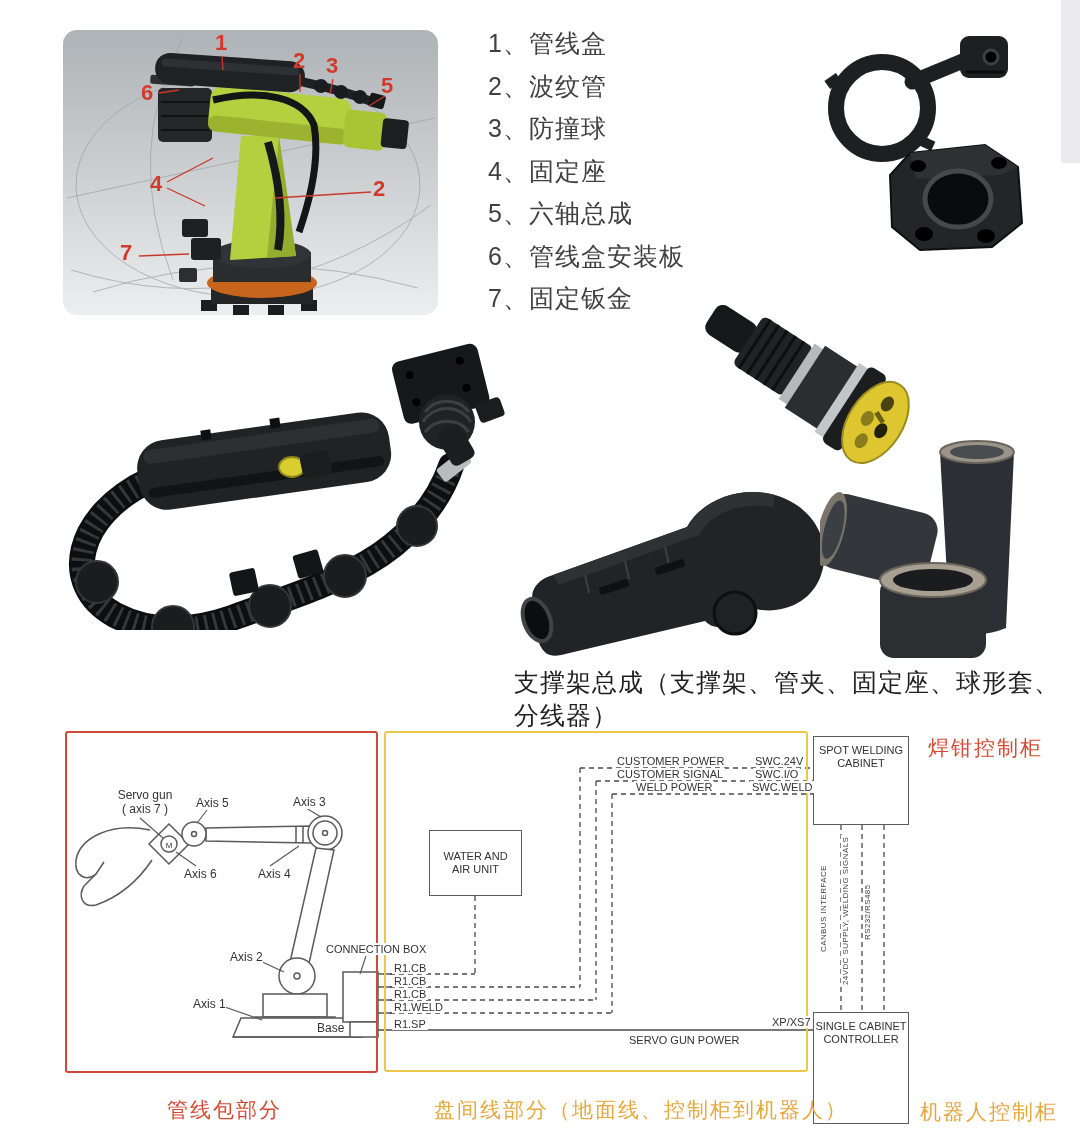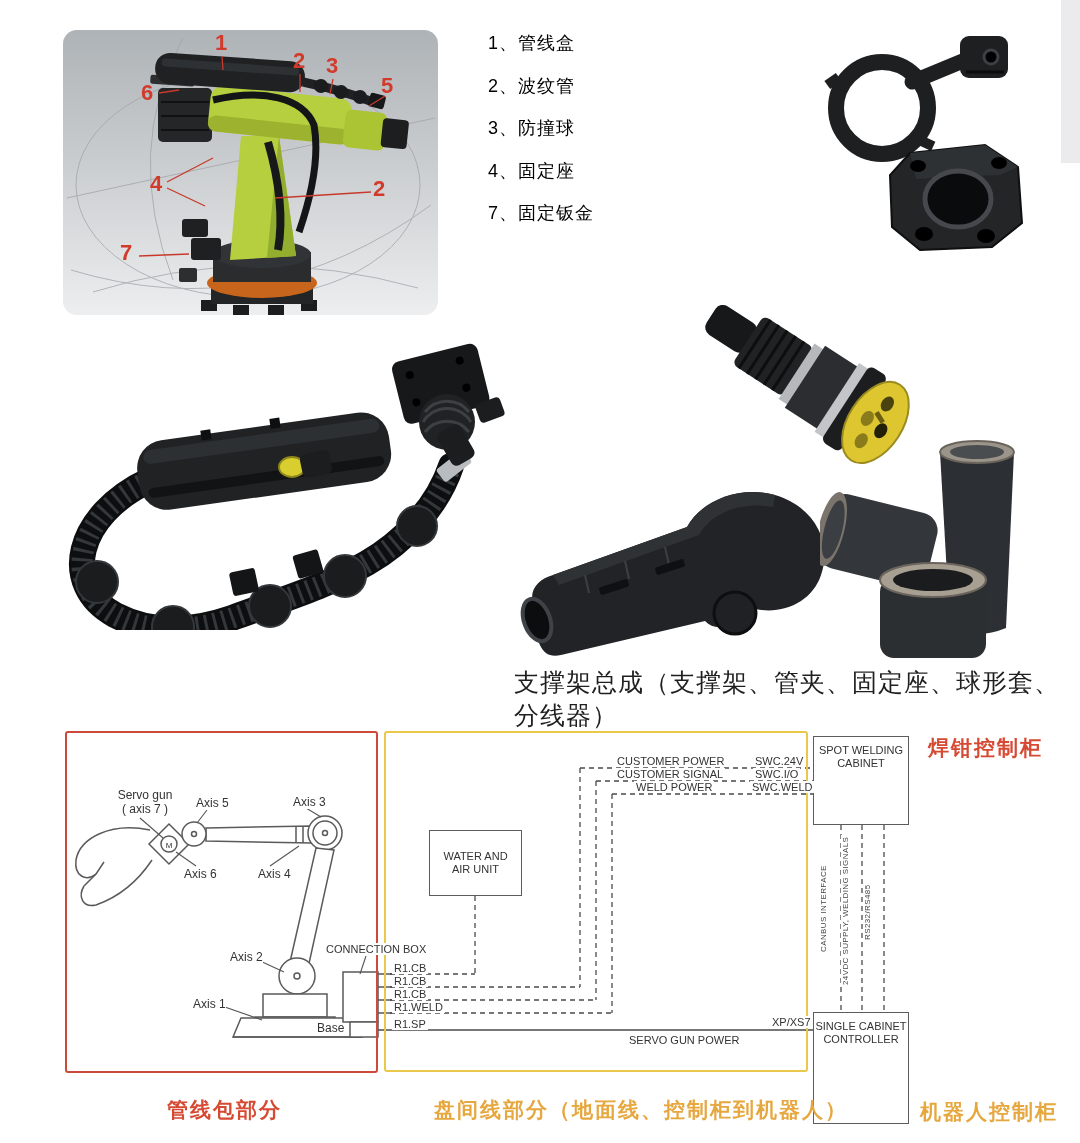--- a/index.html
+++ b/index.html
@@ -7,21 +7,21 @@
   #page { position:relative; width:1080px; height:1143px; background:#ffffff; overflow:hidden; }
   .abs { position:absolute; }
 
   
   .robot-fig { left:63px; top:30px; width:375px; height:285px; border-radius:14px;
     background:linear-gradient(180deg,#aeb3b7 0%,#c9ccce 45%,#eceeef 100%); }
   .callout { position:absolute; font-size:22px; font-weight:600; color:#d23b2c; line-height:22px; }
 
   
   .parts-list { left:488px; top:22px; width:300px; }
-  .parts-list div { font-size:18px; line-height:42.5px; color:#000000; letter-spacing:1px; }
+  .parts-list div { font-size:25px; line-height:42.5px; color:#404040; letter-spacing:1px; }
 
   
   .gray-strip { left:1061px; top:0; width:19px; height:163px; background:#ebebed; }
 
   
   .pill { left:87px; top:639px; width:346px; height:53px; border-radius:27px;
     background:linear-gradient(180deg,#6aadd6 0%,#4687bd 100%);
     color:#fff; font-size:26px; display:flex; align-items:center; justify-content:center; letter-spacing:1px; }
   .support-caption { left:514px; top:666px; font-size:25px; color:#1f1f1f; letter-spacing:1px; }
 
@@ -32,21 +32,21 @@
 
   .dbox { background:#fff; border:1.5px solid #5c5c5c; font-size:11px; color:#333; text-align:center; line-height:13px; }
   .dbox.center { display:flex; flex-direction:column; justify-content:center; }
   .dbox.top { padding-top:7px; }
 
   .lbl  { position:absolute; font-size:11px; color:#333; background:#fff; line-height:12px; white-space:nowrap; padding:0 2px; }
   .axlbl{ position:absolute; font-size:12px; color:#333; background:#fff; line-height:14px; white-space:nowrap; }
   .vlbl { position:absolute; font-size:8px; color:#444; background:#fff; white-space:nowrap; letter-spacing:.4px;
           transform:rotate(-90deg); transform-origin:left bottom; padding:0 2px; }
 
-  .cap { position:absolute; font-size:21px; letter-spacing:2px; font-weight:700; }
+  .cap { position:absolute; font-size:21px; letter-spacing:2px; font-weight:400; }
   .cap-red { color:#d64a33; }
   .cap-orange { color:#e6a73f; }
 
   svg { display:block; }
   .dash  { stroke:#4a4a4a; stroke-width:1.3; stroke-dasharray:5 4; fill:none; }
   .solid { stroke:#4a4a4a; stroke-width:1.4; fill:none; }
   .draw  { stroke:#5a5a5a; stroke-width:1.5; fill:#fff; }
   .drawn { stroke:#5a5a5a; stroke-width:1.5; fill:none; }
   .leader{ stroke:#555; stroke-width:1.1; fill:none; }
   .rleader{ stroke:#c8392b; stroke-width:1.3; fill:none; }
@@ -128,20 +128,22 @@
     <div class="callout" style="left:87px;  top:143px;">4</div>
     <div class="callout" style="left:310px; top:148px;">2</div>
     <div class="callout" style="left:57px;  top:212px;">7</div>
   </div>
 
   <div class="abs parts-list">
     <div>1、管线盒</div>
     <div>2、波纹管</div>
     <div>3、防撞球</div>
     <div>4、固定座</div>
+    <div>5、六轴总成</div>
+    <div>6、管线盒安装板</div>
     <div>7、固定钣金</div>
   </div>
 
   <div class="abs gray-strip"></div>
 
   <div class="abs" style="left:800px; top:20px; width:230px; height:150px;">
     <svg width="230" height="150" viewBox="0 0 230 150">
       <circle cx="82" cy="88" r="46" fill="none" stroke="#1d1f21" stroke-width="16"></circle>
       <rect x="26" y="56" width="14" height="10" fill="#1d1f21" transform="rotate(-35 33 61)"></rect>
       <rect x="118" y="118" width="16" height="10" fill="#1d1f21" transform="rotate(25 126 123)"></rect>

